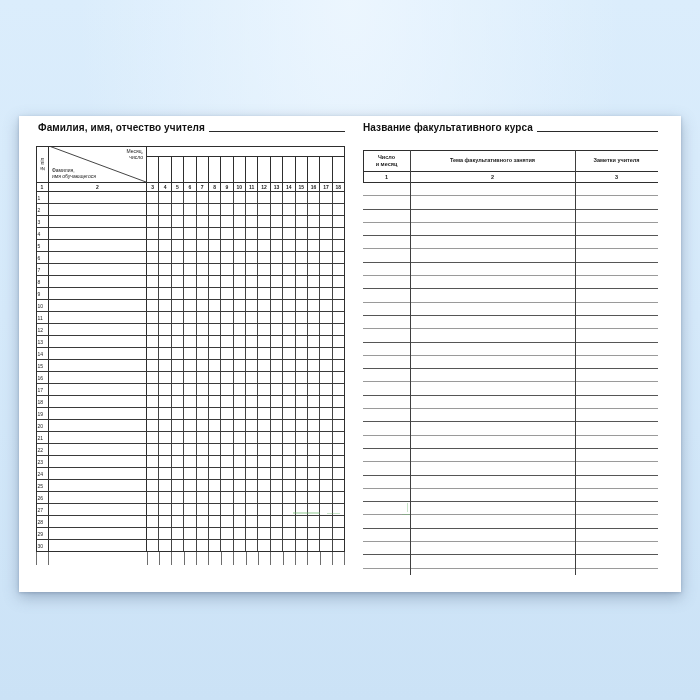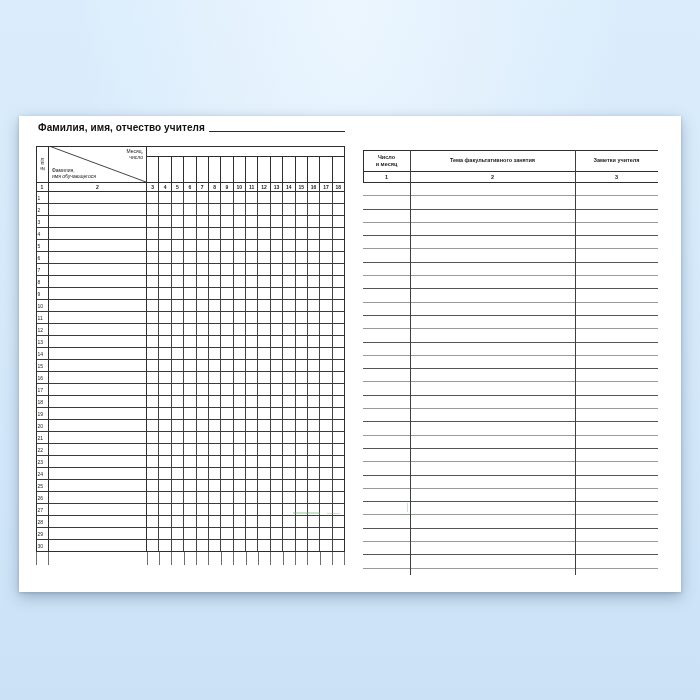--- a/index.html
+++ b/index.html
@@ -762,20 +762,24 @@
         <div class="tick" style="left: 246.625px;"></div>
         <div class="tick" style="left: 259px;"></div>
         <div class="tick" style="left: 271.375px;"></div>
         <div class="tick" style="left: 283.75px;"></div>
         <div class="tick" style="left: 296.125px;"></div>
         <div class="tick" style="left: 307.8px;"></div>
       </div>
     <div class="lt-edge"></div>
   </div>
 
+  <div id="rtitle" class="ptitle">
+    <span>Название факультативного курса</span>
+    <span class="uline"></span>
+  </div>
 
   <div class="rtable">
     <div class="rt-top"></div>
     <div class="rt-leftedge"></div>
     <div class="rt-header">
       <div class="rt-hcell rt-c1">Число
 и месяц</div>
       <div class="rt-hcell rt-c2">Тема факультативного занятия</div>
       <div class="rt-hcell rt-c3">Заметки учителя</div>
     </div>

